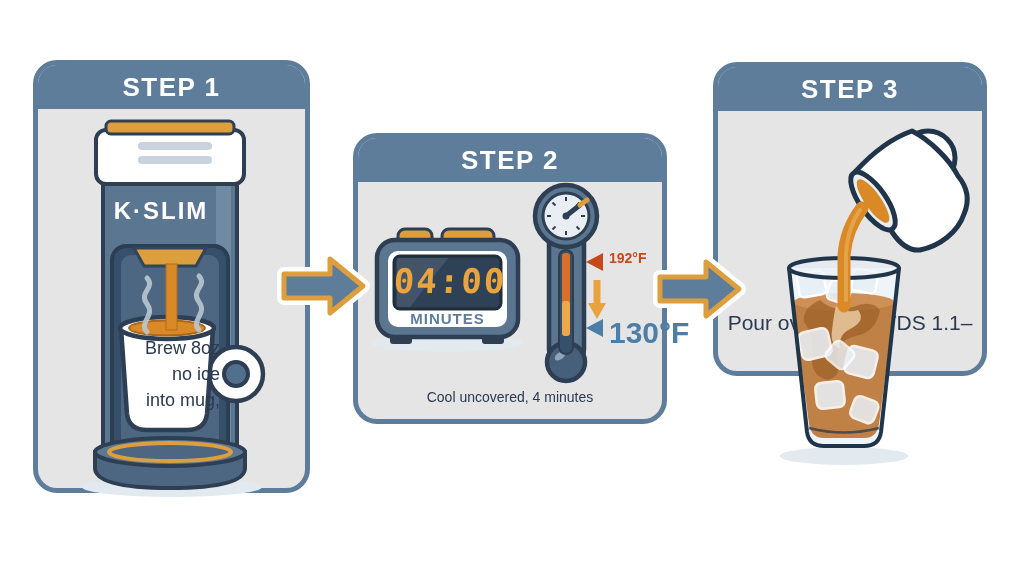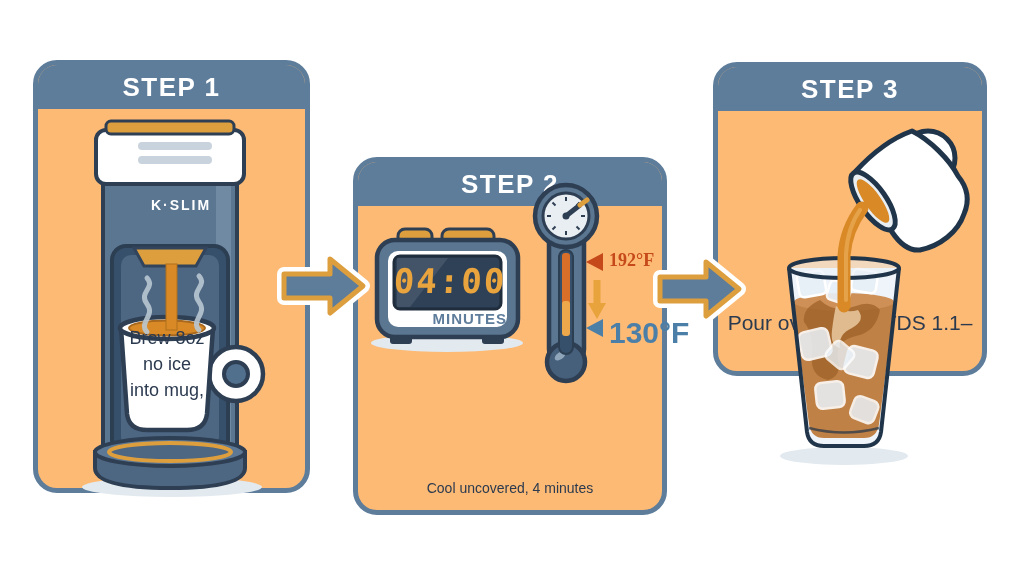--- a/index.html
+++ b/index.html
@@ -11,46 +11,46 @@
     --cool:#4c7fa8;
     --ink:#2b3a4f;
   }
   *{margin:0;padding:0;box-sizing:border-box;}
   html,body{background:#ffffff;}
   #stage{
     position:relative;width:1024px;height:571px;background:#ffffff;overflow:hidden;
     font-family:"Liberation Sans", sans-serif;
   }
   .panel{
-    position:absolute;background:#fdba74;border:5px solid var(--slate);
+    position:absolute;background:#e5e5e5;border:5px solid var(--slate);
     border-radius:24px;overflow:hidden;z-index:1;
   }
   #panel-1{left:33px;top:60px;width:277px;height:433px;}
-  #panel-2{left:353px;top:133px;width:314px;height:358px;margin-top:24px;}
+  #panel-2{left:353px;top:133px;width:314px;height:291px;}
   #panel-3{left:713px;top:62px;width:274px;height:314px;}
   .panel-header{
     height:44px;background:var(--slate);display:flex;align-items:center;justify-content:center;
     color:#ffffff;font-weight:bold;font-size:26px;letter-spacing:1.5px;
   }
   .panel-caption{
     position:absolute;left:0;right:0;bottom:14px;text-align:center;
     color:var(--ink);font-size:14px;
   }
   #panel-3 .panel-caption{font-size:21px;bottom:12px;}
   #art{position:absolute;left:0;top:0;z-index:2;pointer-events:none;}
   .overlay{position:absolute;z-index:3;pointer-events:none;color:var(--ink);}
-  #kslim-label{left:114px;top:197px;width:134px;text-align:center;color:#ffffff;
-    font-weight:bold;font-size:14px;letter-spacing:2px;}
-  #mug-text{left:114px;top:325px;width:106px;text-align:center;font-size:18px;line-height:26px;}
+  #kslim-label{left:94px;top:197px;width:134px;text-align:center;color:#ffffff;
+    font-weight:bold;font-size:24px;letter-spacing:2px;}
+  #mug-text{left:114px;top:335px;width:106px;text-align:right;font-size:18px;line-height:26px;}
   #timer-digits{left:394px;top:261px;width:107px;text-align:center;
     font-family:"DejaVu Sans Mono", monospace;font-weight:bold;font-size:34px;
     color:#e9a43e;letter-spacing:2px;transform:skewX(-3deg);}
-  #timer-unit{left:388px;top:310px;width:119px;text-align:right;
+  #timer-unit{left:388px;top:310px;width:119px;text-align:center;
     font-weight:bold;font-size:15px;letter-spacing:1px;color:var(--slate);}
-  #temp-hot{left:609px;top:250px;font-weight:bold;font-size:18px;color:var(--hot);font-family:Liberation Serif, serif;}
+  #temp-hot{left:609px;top:250px;font-weight:bold;font-size:14px;color:var(--hot);}
   #temp-cool{left:609px;top:316px;font-weight:bold;font-size:30px;color:var(--cool);}
 </style>
 </head>
 <body>
 
 <div id="stage">
 
   <div class="panel" id="panel-1">
     <div class="panel-header">STEP 1</div>
   </div>

